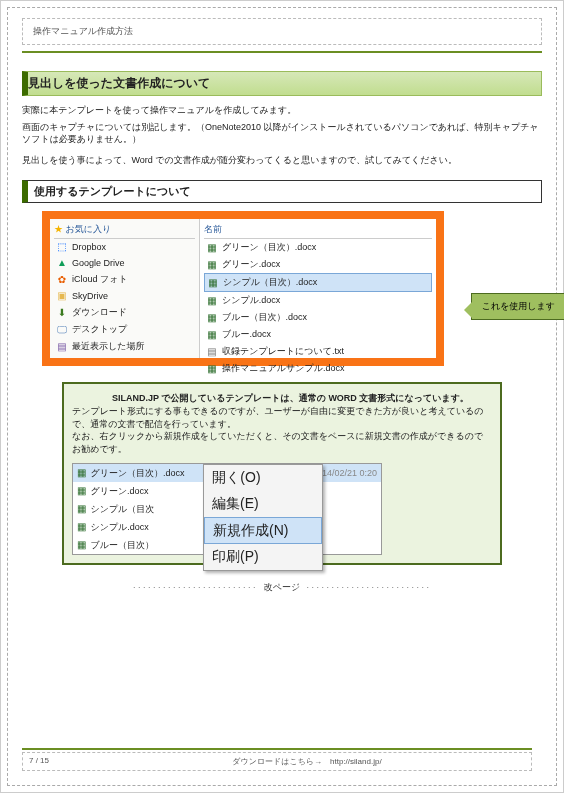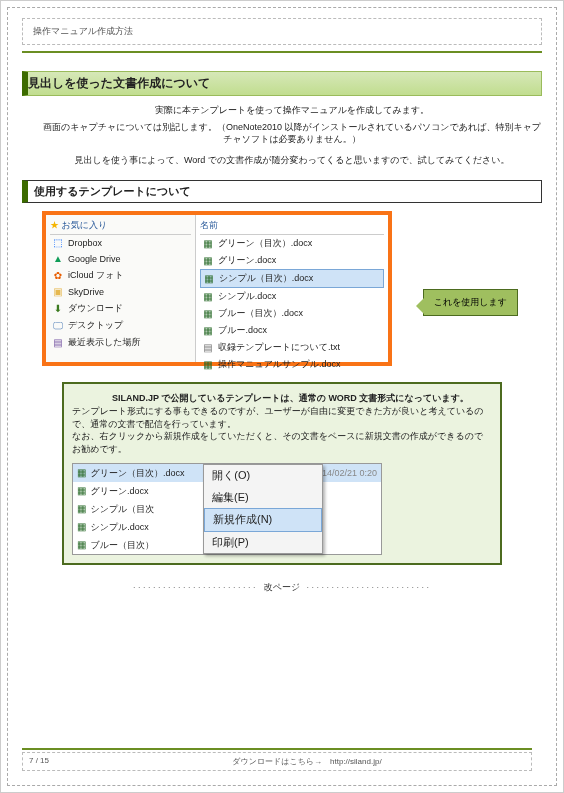--- a/index.html
+++ b/index.html
@@ -2,39 +2,39 @@
 <html><head>
 <meta charset="utf-8">
 <style>
   * { box-sizing: border-box; margin: 0; padding: 0; }
   body { font-family: "MS Gothic", "Meiryo", sans-serif; font-size: 9px; background: #fff; color: #222; }
   .page { width: 564px; height: 793px; position: relative; border: 1px solid #ccc; }
   .page-inner { border: 1px dashed #aaa; margin: 6px; height: 779px; position: relative; padding: 10px 14px; }
   .header-box { border: 1px dashed #bbb; padding: 6px 10px; margin-bottom: 6px; font-size: 9px; color: #555; }
   .green-line { height: 2px; background: #6b8e23; margin-bottom: 18px; }
   .h1-bar { background: linear-gradient(#d6e8b8, #c1dd8f); border: 1px solid #9abb5b; border-left: 6px solid #3c6b00; padding: 3px 0; font-weight: bold; font-size: 12px; margin-bottom: 8px; }
-  .body-text { margin-left: 20px; margin-bottom: 4px; line-height: 1.4; text-align: center; }
+  .body-text { margin-bottom: 4px; line-height: 1.4; }
   .h2-bar { border: 1px solid #333; border-left: 6px solid #3c6b00; padding: 3px 6px; font-weight: bold; font-size: 11px; margin: 14px 0 8px 0; }
-  .fav-panel { border: 4px solid #f97316; margin: 4px 0 0 20px; width: 350px; height: 155px; background: #f7f7f5; position: relative; }
+  .fav-panel { border: 8px solid #f97316; margin: 4px 0 0 20px; width: 402px; height: 155px; background: #f7f7f5; position: relative; }
   .fav-left { width: 150px; height: 100%; border-right: 1px solid #ccc; float: left; padding: 2px 4px; background: #fafaf8; }
   .fav-right { margin-left: 150px; height: 100%; padding: 2px 4px; background: #fff; position: relative; }
   .col-head { color: #2a5a9a; font-size: 9px; border-bottom: 1px solid #ccc; padding: 2px 0; }
   .fav-item, .file-item { font-size: 9px; padding: 2px 2px; display: flex; align-items: center; gap: 4px; }
   .fav-item .ic, .file-item .ic { width: 12px; height: 12px; display: inline-block; text-align: center; font-size: 10px; }
   .file-item.selected { background: #cfe3f7; border: 1px solid #7aa7d7; }
   .star { color: #f5b400; }
   .callout { position: absolute; right: -130px; top: 46px; background: #9fbf5f; border: 1px solid #4c6b1f; padding: 6px 10px; font-size: 9px; color: #000; margin-top: 28px; }
   .callout::before { content: ""; position: absolute; left: -16px; top: 8px; border: 8px solid transparent; border-right-color: #9fbf5f; }
   .info-box { margin: 16px 0 0 40px; width: 440px; border: 2px solid #4c6b1f; background: #ebf3df; padding: 8px; font-size: 9px; line-height: 1.4; }
   .info-box b { font-weight: bold; margin-left: 40px; }
   .context-panel { background: #fff; border: 1px solid #999; margin-top: 8px; width: 310px; position: relative; }
   .ctx-row { padding: 2px 4px; display: flex; align-items: center; gap: 4px; font-size: 9px; }
   .ctx-row.sel { background: #cfe3f7; }
   .ctx-menu { position: absolute; left: 130px; top: 0; width: 120px; background: #f4f4f4; border: 1px solid #999; box-shadow: 2px 2px 3px rgba(0,0,0,.3); }
-  .ctx-menu .mi { padding: 3px 8px; font-size: 11px; }
+  .ctx-menu .mi { padding: 3px 8px; font-size: 14px; }
   .ctx-menu .mi.hl { background: #cfe3f7; border: 1px solid #7aa7d7; }
   .page-break { text-align: center; margin: 16px 0; font-size: 9px; color: #333; }
   .dots::before, .dots::after { content: "·························"; letter-spacing: 2px; color: #777; margin: 0 6px; }
   .footer { position: absolute; bottom: 14px; left: 14px; right: 24px; }
   .footer .line { height: 2px; background: #6b8e23; margin-bottom: 2px; }
   .footer-row { border: 1px dashed #bbb; padding: 3px 6px; display: flex; font-size: 8px; color: #555; }
   .footer-row .pg { width: 60px; }
   .footer-row .dl { flex: 1; text-align: center; }
   .ic-doc { color: #2a6b2a; font-size: 10px; }
   .ic-txt { color: #777; font-size: 10px; }

